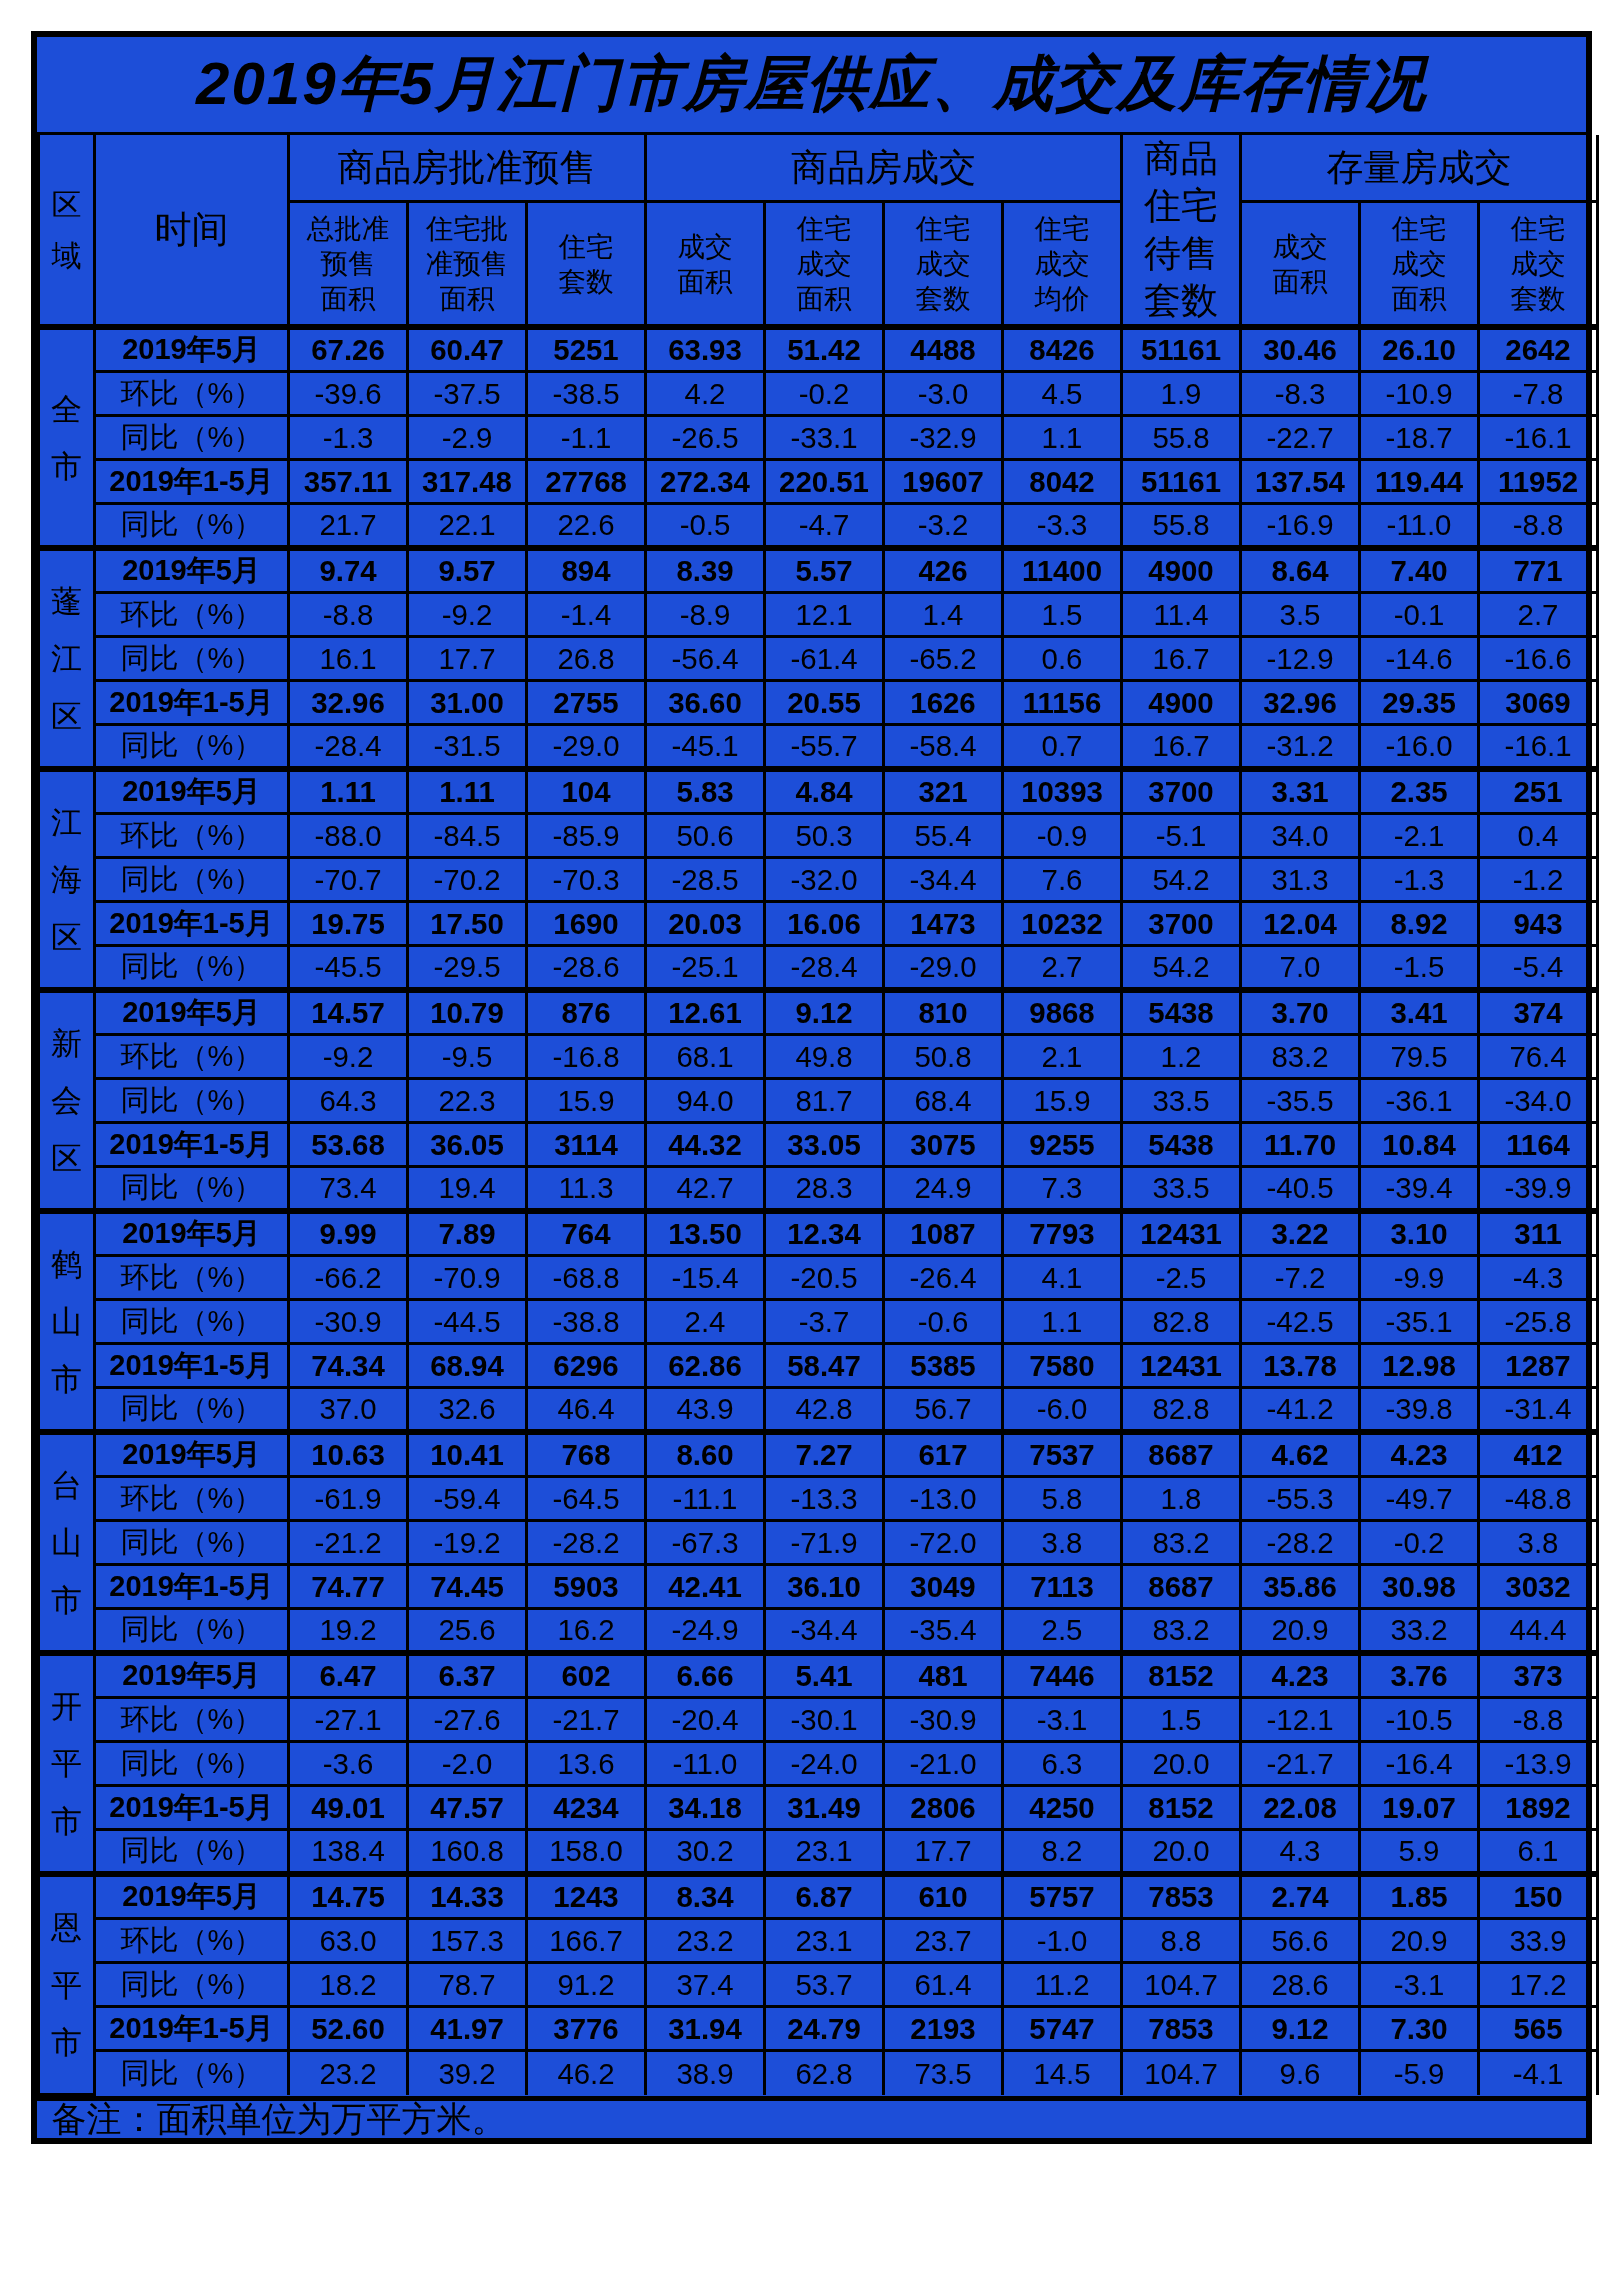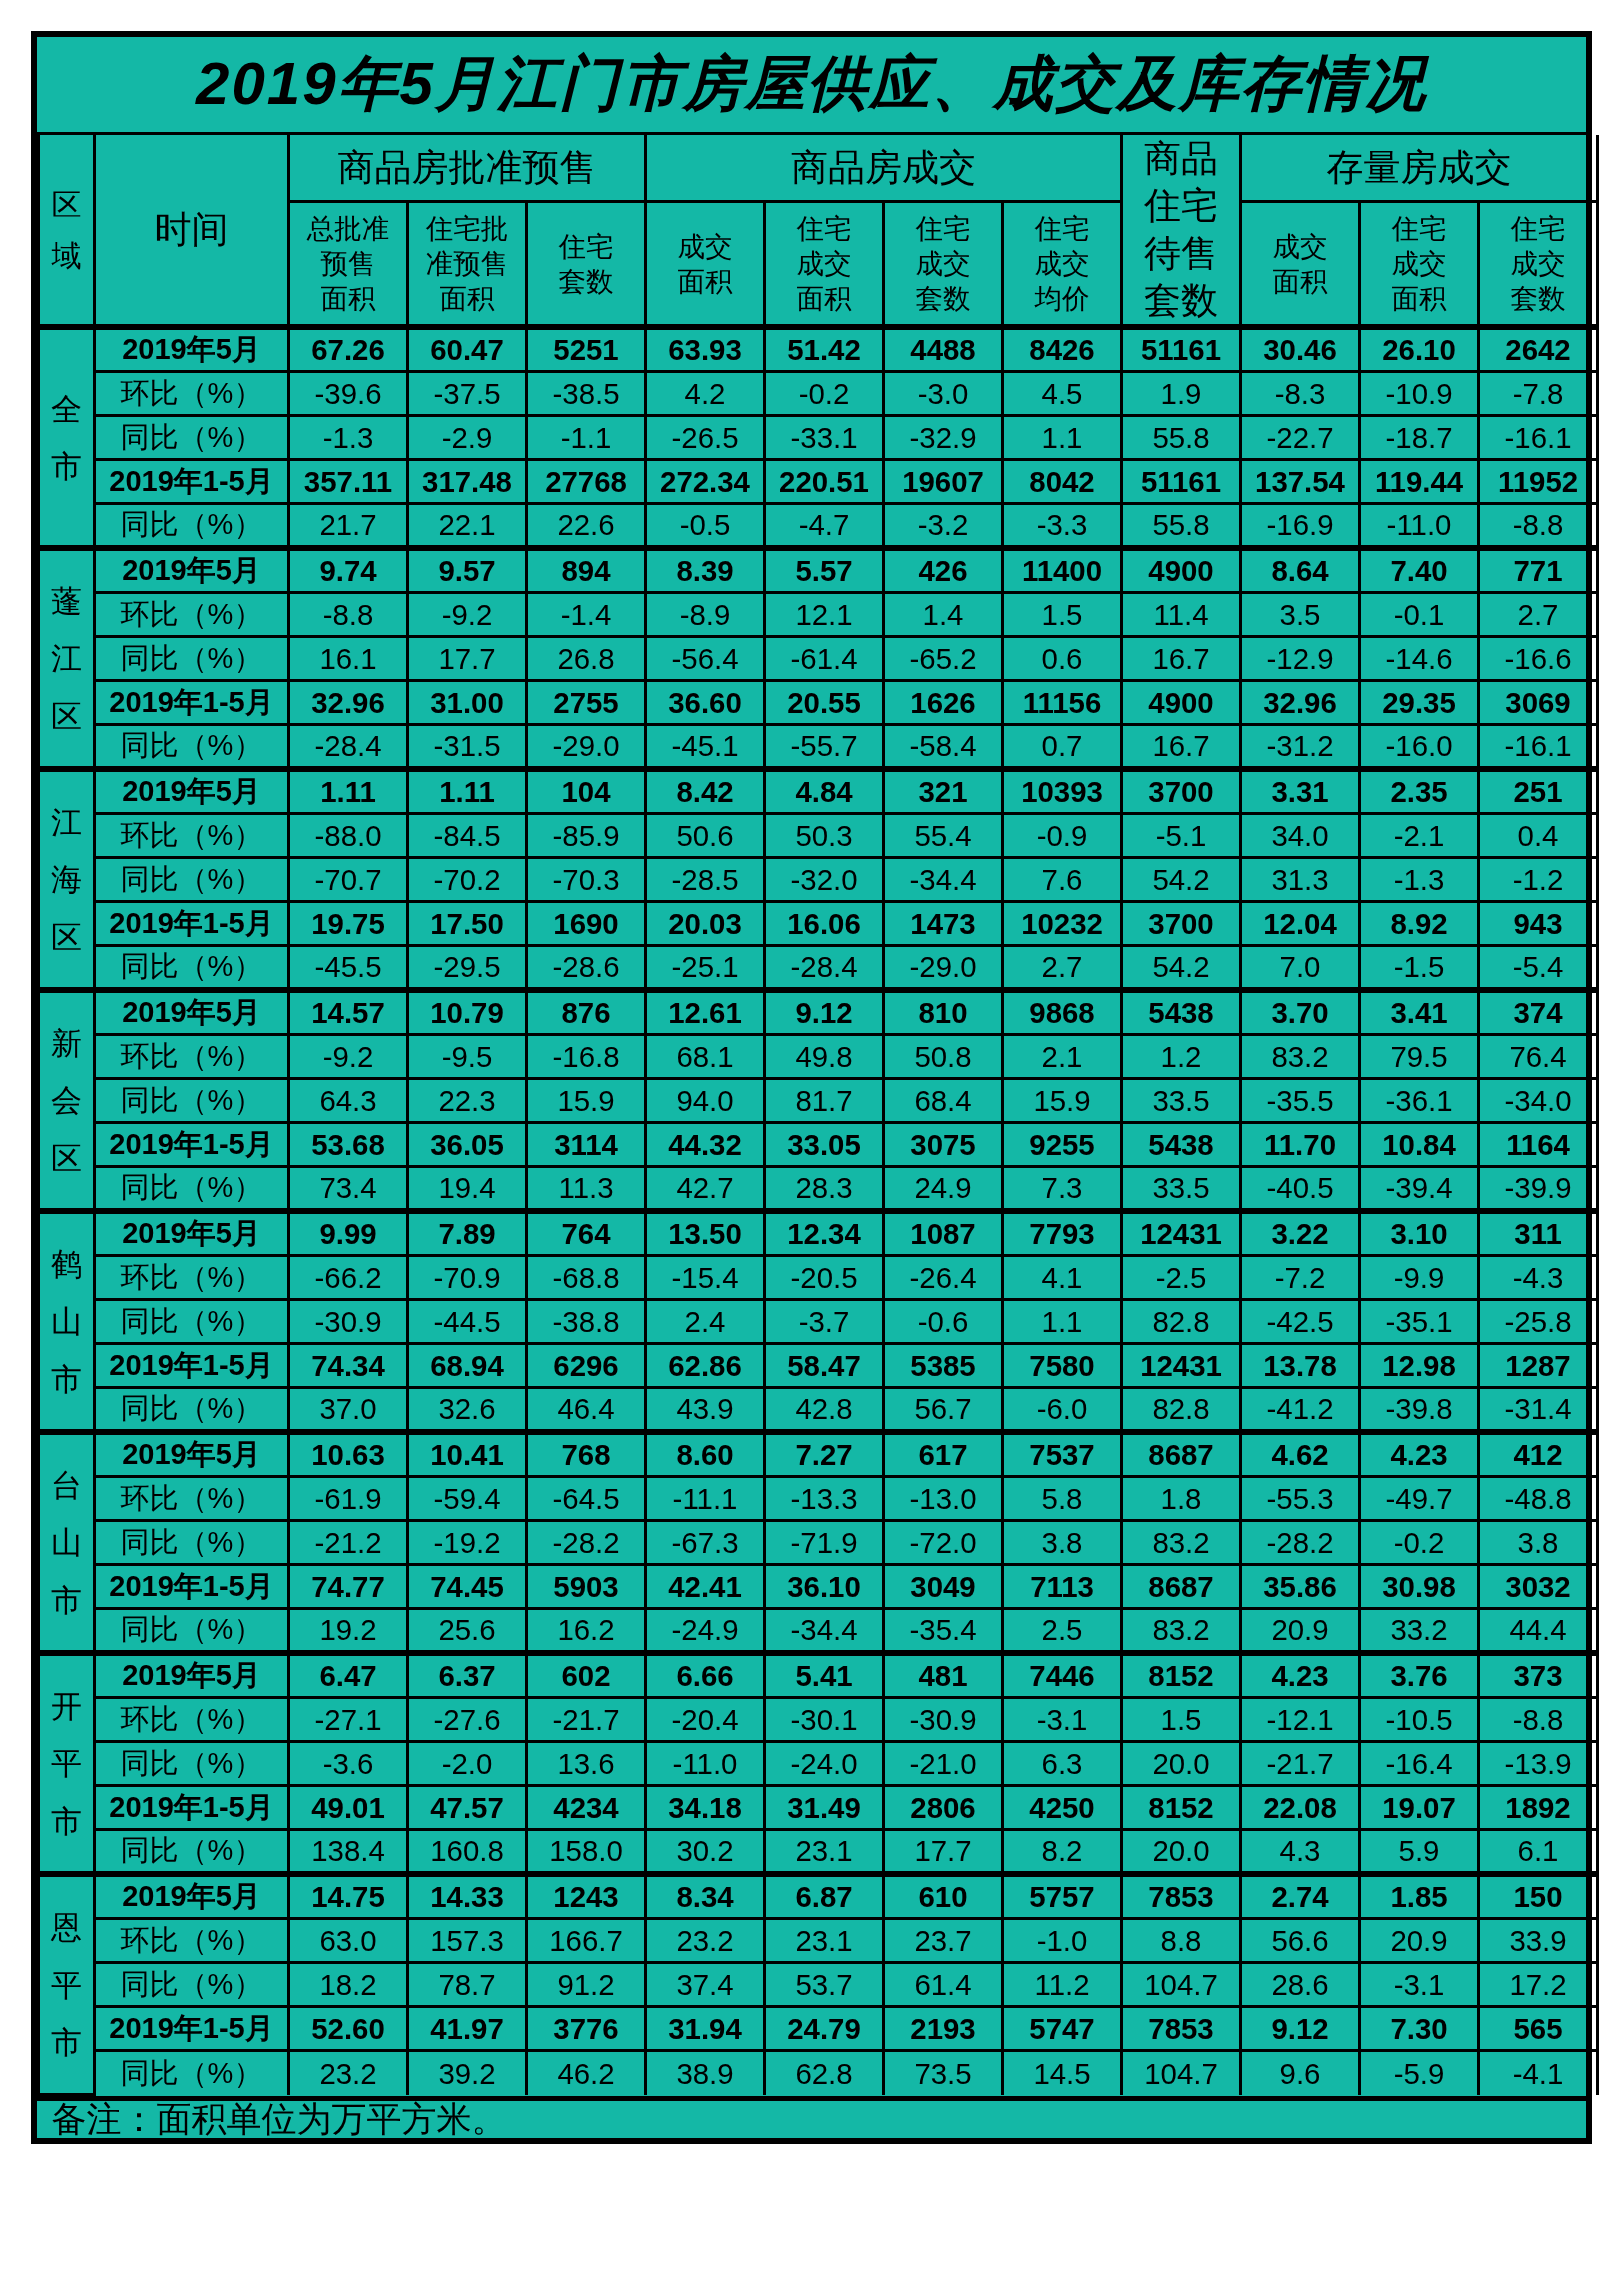--- a/index.html
+++ b/index.html
@@ -9,21 +9,21 @@
     font-family: "Liberation Sans", sans-serif;
     color: #000;
   }
   body { position: relative; overflow: hidden; }
 
   .sheet {
     position: absolute;
     left: 31px; top: 31px;
     width: 1561px;
     border: 6.5px solid #000;
-    background: #14b8a6;
+    background: #1d4ed8;
   }
 
   .title {
     height: 98px;
     border-bottom: 3.9px solid #000;
     display: flex;
     align-items: center;
     justify-content: center;
     font-size: 60px;
     font-weight: bold;
@@ -301,21 +301,21 @@
           <td class="value-cell">-16.1</td>
         </tr>
         <tr class="block-first bold-row">
           <td rowspan="5" class="region-cell">江
 海
 区</td>
           <td class="row-label">2019年5月</td>
           <td class="value-cell">1.11</td>
           <td class="value-cell">1.11</td>
           <td class="value-cell">104</td>
-          <td class="value-cell">8.42</td>
+          <td class="value-cell">5.83</td>
           <td class="value-cell">4.84</td>
           <td class="value-cell">321</td>
           <td class="value-cell">10393</td>
           <td class="value-cell">3700</td>
           <td class="value-cell">3.31</td>
           <td class="value-cell">2.35</td>
           <td class="value-cell">251</td>
         </tr>
         <tr>
           <td class="row-label">环比（%）</td>

